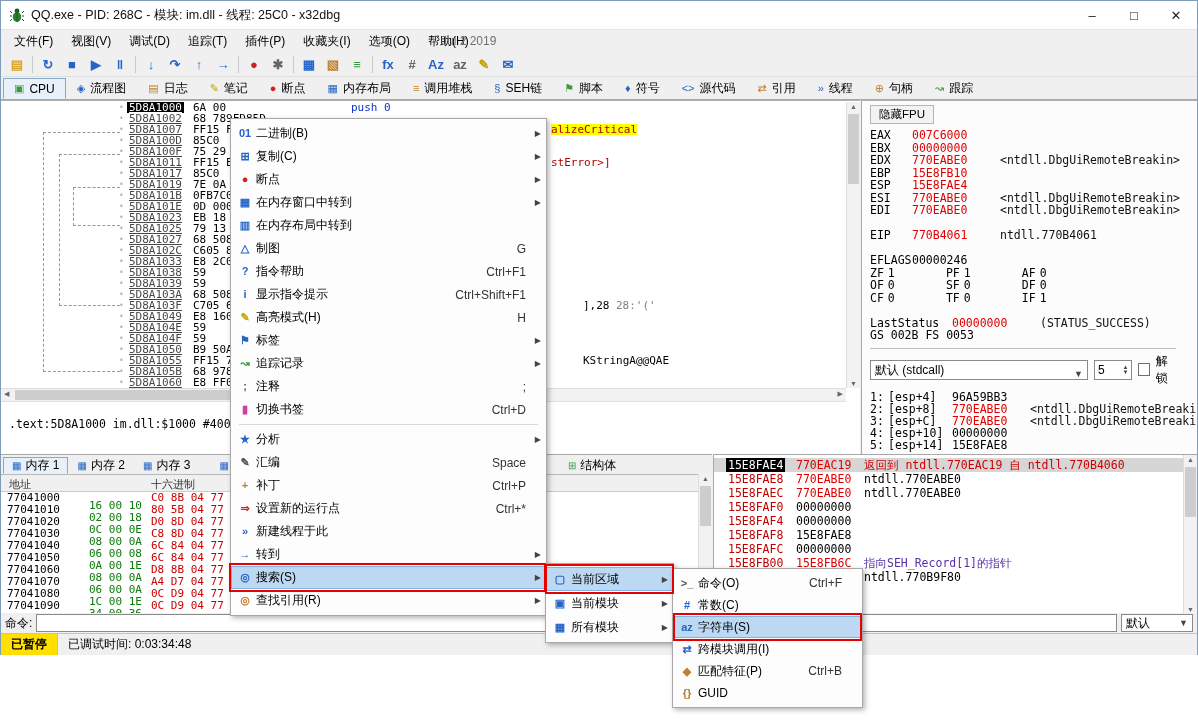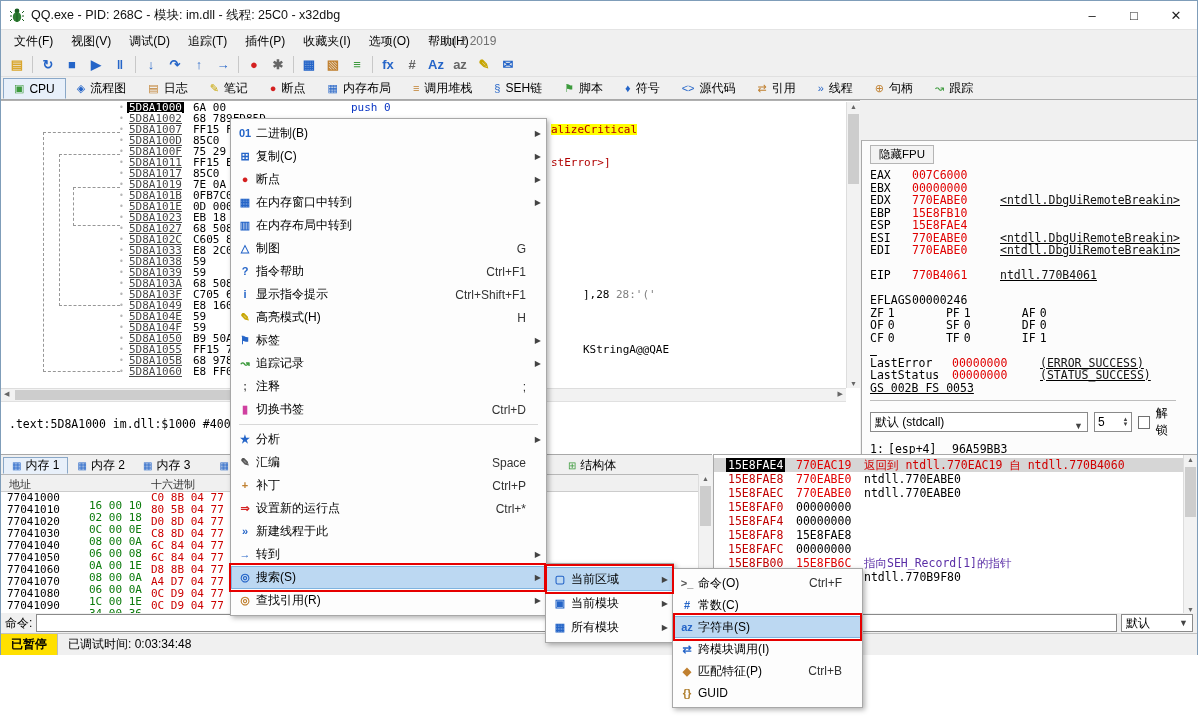--- a/index.html
+++ b/index.html
@@ -51,23 +51,23 @@
   .vscroll{position:absolute;right:0;top:1px;width:14px;height:286px;background:#f2f2f2;border-left:1px solid #ddd;box-sizing:border-box;}
   .vthumb{position:absolute;left:1px;right:1px;background:#cdcdcd;}
   .sarrow{position:absolute;left:0;width:100%;text-align:center;font-size:7px;color:#666;}
   .hscroll{position:absolute;left:0;top:287px;width:845px;height:13px;background:#f2f2f2;border-top:1px solid #ddd;box-sizing:border-box;}
   .hthumb{position:absolute;top:1px;bottom:1px;background:#cdcdcd;}
   .harrow{position:absolute;top:1px;font-size:7px;color:#666;}
 
   .infoline{position:absolute;left:0;top:300px;width:845px;height:54px;background:#fff;border-top:1px solid #e0e0e0;box-sizing:border-box;padding:15px 0 0 8px;font-family:"DejaVu Sans Mono",monospace;font-size:11.5px;color:#000;}
 
   
-  .regs{position:absolute;left:860px;top:0;width:336px;height:354px;background:#fcfcfc;border-left:1px solid #a8a8a8;border-top:1px solid #b0b0b0;box-sizing:border-box;padding:4px 13px 0 8px;overflow:hidden;font-family:"DejaVu Sans Mono",monospace;font-size:11.5px;margin-top:40px;}
+  .regs{position:absolute;left:860px;top:0;width:336px;height:354px;background:#fcfcfc;border-left:1px solid #a8a8a8;border-top:1px solid #b0b0b0;box-sizing:border-box;padding:4px 13px 0 8px;overflow:hidden;font-family:"DejaVu Sans Mono",monospace;font-size:11.5px;}
   .fpu{font-family:"Liberation Sans",sans-serif;font-size:11.5px;border:1px solid #b5b5b5;background:#f3f3f3;padding:1px 8px;margin-bottom:5px;}
-  .rrow{min-height:12.5px;line-height:12.5px;white-space:nowrap;text-decoration:underline;}
+  .rrow{min-height:12.5px;line-height:12.5px;white-space:nowrap;}
   .rname{display:inline-block;min-width:42px;color:#000;}
   .rname2{display:inline-block;min-width:82px;color:#000;}
   .rval{display:inline-block;min-width:88px;color:#000;}
   .red{color:#e00000;}
   .rext{color:#111;}
   .flaggrid{width:230px;display:flex;flex-wrap:wrap;}
   .fpair{width:33%;line-height:12.5px;}
   .fv{margin-left:4px;}
   .convrow{display:flex;align-items:center;gap:6px;border-top:1px solid #bdbdbd;margin:6px 8px 4px 0;padding-top:4px;font-family:"Liberation Sans",sans-serif;font-size:12px;}
   .combo{flex:0 0 auto;width:208px;border:1px solid #8a8a8a;background:#fff;height:18px;display:flex;align-items:flex-end;padding:0 4px;justify-content:space-between;}
@@ -432,20 +432,25 @@
             <span class="dbytes">0D 00000780</span>
 
           </div>
 
           <div class="drow">
             <span class="daddr">5D8A1023</span>
             <span class="dbytes">EB 18</span>
 
           </div>
 
+          <div class="drow">
+            <span class="daddr">5D8A1025</span>
+            <span class="dbytes">79 13</span>
+
+          </div>
 
           <div class="drow">
             <span class="daddr">5D8A1027</span>
             <span class="dbytes">68 5085C55D</span>
 
           </div>
 
           <div class="drow">
             <span class="daddr">5D8A102C</span>
             <span class="dbytes">C605 80E8875D 01</span>
@@ -606,23 +611,20 @@
 
           <span class="fpair"><span>CF</span><span class="fv">0</span></span>
 
           <span class="fpair"><span>TF</span><span class="fv">0</span></span>
 
           <span class="fpair"><span>IF</span><span class="fv">1</span></span>
         </div>
       <div class="rrow">&nbsp;</div>
       <div>
 
-          <div class="rrow">
-            <span class="rname2">LastError</span><span class="rval red">00000000</span><span class="rext red">(ERROR_SUCCESS)</span>
-          </div>
 
           <div class="rrow">
             <span class="rname2">LastStatus</span><span class="rval red">00000000</span><span class="rext red">(STATUS_SUCCESS)</span>
           </div>
         </div>
       <div class="rrow">GS 002B  FS 0053</div>
       <div class="convrow">
         <span class="combo">
             <span>默认 (stdcall)</span>
             <span class="carrow">▼</span>

